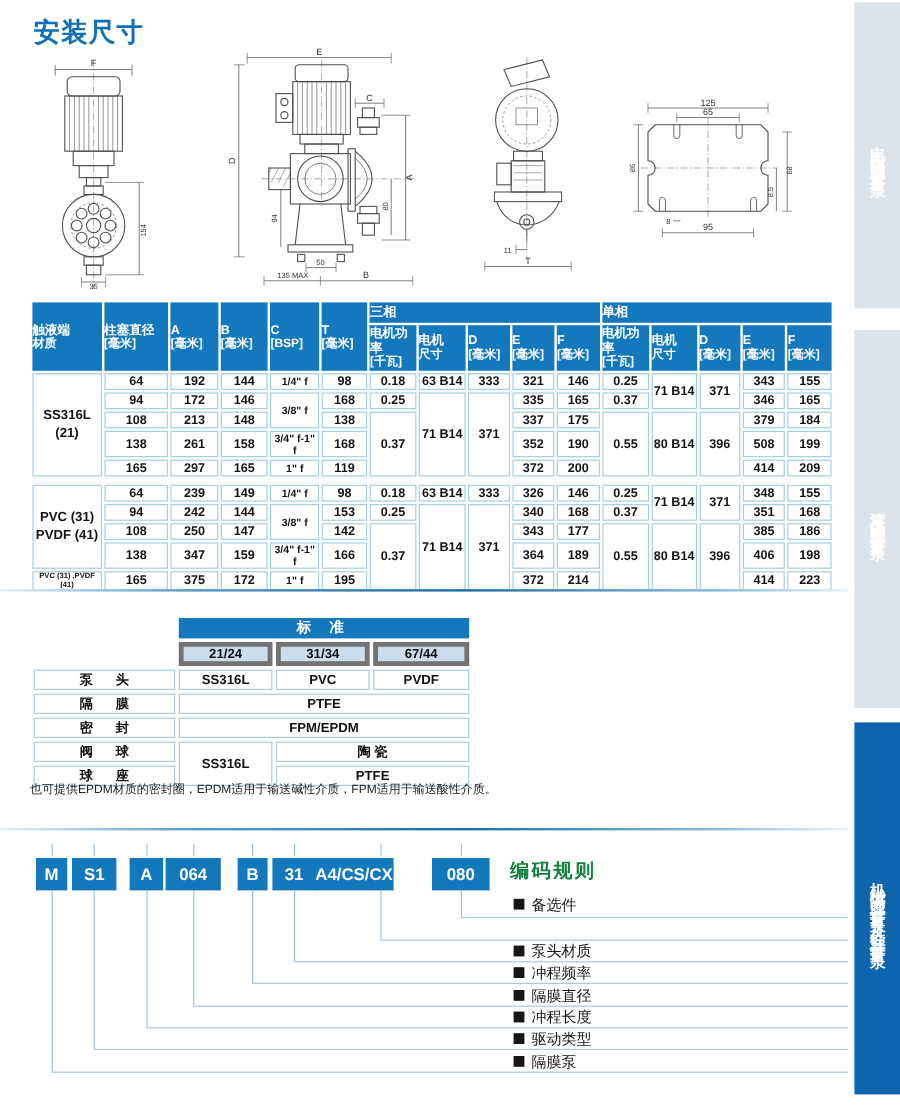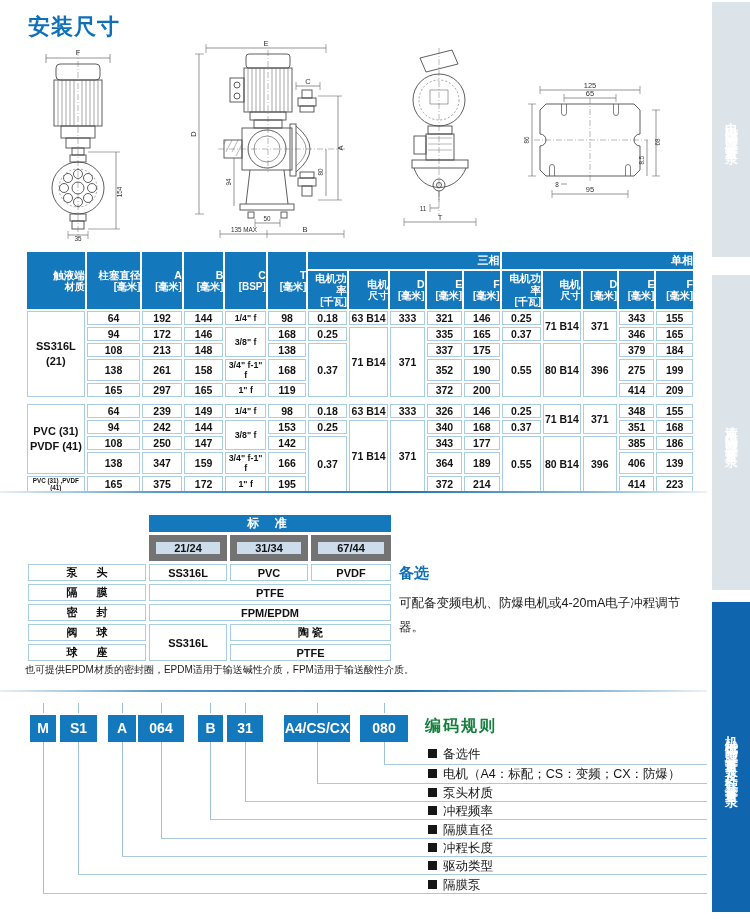--- a/index.html
+++ b/index.html
@@ -11,43 +11,43 @@
 .page-title { position:absolute; left:28px; top:12px; font-size:22px; font-weight:bold; color:#0f70b7; letter-spacing:1px; }
 
 
 .drawings { position:absolute; left:20px; top:38px; width:685px; height:210px; }
 .drawings svg { position:absolute; overflow:visible; }
 .dim { font-size:7.5px; fill:#333; font-family:"Liberation Sans",sans-serif; }
 .dim.small { font-size:6.3px; }
 
 
 .main-table { position:absolute; left:25px; top:250px; width:670px; border-collapse:separate; border-spacing:2px; table-layout:fixed; font-size:10.5px; }
-.main-table th { background:#1478bc; color:#fff; font-weight:bold; text-align:right; vertical-align:middle; padding:1px 0; line-height:1.15; }
+.main-table th { background:#1478bc; color:#fff; font-weight:bold; text-align:left; vertical-align:middle; padding:1px 0; line-height:1.15; }
 .main-table th span { display:block; font-size:10px; }
 .main-table th span.l1 { font-size:10.5px; }
 .main-table tr.grp th.grp-h { height:17px; font-size:11px; }
 .main-table td { background:#fff; border:1px solid #a9cde2; text-align:center; vertical-align:middle; font-weight:bold; color:#131313; height:14px; padding:0; font-size:10.5px; }
 .main-table td.mat { white-space:pre-line; line-height:1.35; font-size:11px; }
 .main-table td.mats { font-size:6.3px; }
 .main-table td.c { font-size:8.8px; }
 .main-table tr.spacer td { border:none; background:transparent; height:3px; }
 
 
 .sep { position:absolute; left:0; width:707px; height:2px; background:linear-gradient(90deg,#e7f0f6,#5b9cc8 22%,#1b6fa8 55%,#8fbcd8 85%,#eaf2f8); }
 .sep1 { top:491px; } .sep2 { top:690px; }
 
 
 .std-table { position:absolute; left:25px; top:512px; border-collapse:separate; border-spacing:3px; table-layout:fixed; font-size:11px; }
 .std-table th, .std-table td { text-align:center; vertical-align:middle; height:17px; }
 .std-table .blank { background:transparent; border:none; }
 .std-table th.hdr { background:#1478bc; color:#fff; font-weight:bold; letter-spacing:6px; font-size:12px; }
-.std-table th.sub { background:#ccdcea; color:#111; font-weight:bold; border:7px solid #737373; }
+.std-table th.sub { background:#ccdcea; color:#111; font-weight:bold; border:4px solid #737373; }
 .std-table th.lbl { background:#fff; border:1px solid #a9cde2; font-weight:bold; letter-spacing:8px; padding-left:8px; text-align:center; }
 .std-table td.val { background:#fff; border:1px solid #a9cde2; font-weight:bold; }
-.std-footnote { position:absolute; left:25px; top:651px; font-size:10px; color:#222;margin-top:12px; }
+.std-footnote { position:absolute; left:25px; top:651px; font-size:10px; color:#222; }
 
 
 .optional { position:absolute; left:399px; top:564px; width:295px; }
 .optional h2 { font-size:15px; font-weight:bold; color:#0f70b7; margin-bottom:8px; }
 .optional p { font-size:12.5px; line-height:1.95; color:#1a1a1a; }
 
 
 .coding { position:absolute; left:0; top:695px; width:707px; height:227px; }
 .code-box { position:absolute; top:20px; height:27px; background:#1478bc; color:#fff; font-weight:bold; font-size:14px; text-align:center; line-height:27px; }
 .code-tick { position:absolute; top:8px; width:1px; height:10px; background:#9cc2da; }
@@ -380,21 +380,21 @@
             <td>184</td>
       </tr>
       <tr>
         <td>138</td>
             <td>261</td>
             <td>158</td>
         <td class="c">3/4" f-1" f</td>
             <td>168</td>
         <td>352</td>
             <td>190</td>
-            <td>275</td>
+            <td>508</td>
             <td>199</td>
       </tr>
       <tr>
         <td>165</td>
             <td>297</td>
             <td>165</td>
         <td class="c">1" f</td>
             <td>119</td>
         <td>372</td>
             <td>200</td>
@@ -454,21 +454,21 @@
       </tr>
       <tr>
         <td>138</td>
             <td>347</td>
             <td>159</td>
         <td class="c">3/4" f-1" f</td>
             <td>166</td>
         <td>364</td>
             <td>189</td>
             <td>406</td>
-            <td>139</td>
+            <td>198</td>
       </tr>
       <tr>
         <td class="mats">PVC (31) ,PVDF (41)</td>
         <td>165</td>
             <td>375</td>
             <td>172</td>
         <td class="c">1" f</td>
             <td>195</td>
         <td>372</td>
             <td>214</td>
@@ -518,44 +518,40 @@
       <td class="val" colspan="2">陶 瓷</td>
     </tr>
     <tr>
       <th class="lbl">球 座</th>
       <td class="val" colspan="2">PTFE</td>
     </tr>
   </tbody>
       </table>
   <div class="std-footnote">也可提供EPDM材质的密封圈，EPDM适用于输送碱性介质，FPM适用于输送酸性介质。</div>
 
-  <div class="optional">
-    <h2>备选</h2>
-    <p>可配备变频电机、防爆电机或4-20mA电子冲程调节器。</p>
-  </div>
 
   <div class="sep sep2"></div>
 
   <div class="coding">
     <div class="code-tick" style="left:43px"></div>
     <div class="code-tick" style="left:78px"></div>
     <div class="code-tick" style="left:122px"></div>
     <div class="code-tick" style="left:161px"></div>
     <div class="code-tick" style="left:210px"></div>
     <div class="code-tick" style="left:245px"></div>
     <div class="code-tick" style="left:317px"></div>
     <div class="code-tick" style="left:384px"></div>
 
     <div class="code-box" style="left:30px;width:26px">M</div>
     <div class="code-box" style="left:60px;width:37px">S1</div>
     <div class="code-box" style="left:108px;width:28px">A</div>
     <div class="code-box" style="left:138px;width:46px">064</div>
     <div class="code-box" style="left:198px;width:25px">B</div>
     <div class="code-box" style="left:227px;width:36px">31</div>
-    <div class="code-box" style="left:284px;width:66px">A4/CS/CX</div>
+    <div class="code-box" style="left:262px;width:66px">A4/CS/CX</div>
     <div class="code-box" style="left:360px;width:48px">080</div>
 
     <div class="coding-title">编码规则</div>
 
     <div class="code-conn" style="left:384px;top:47px;height:22px"></div>
     <div class="code-conn" style="left:317px;top:47px;height:41px"></div>
     <div class="code-conn" style="left:245px;top:47px;height:59px"></div>
     <div class="code-conn" style="left:210px;top:47px;height:77px"></div>
     <div class="code-conn" style="left:161px;top:47px;height:96px"></div>
     <div class="code-conn" style="left:122px;top:47px;height:114px"></div>
@@ -565,21 +561,20 @@
     <div class="code-rule" style="left:384px;top:69px;width:323px"></div>
     <div class="code-rule" style="left:317px;top:88px;width:390px"></div>
     <div class="code-rule" style="left:245px;top:106px;width:462px"></div>
     <div class="code-rule" style="left:210px;top:124px;width:497px"></div>
     <div class="code-rule" style="left:161px;top:143px;width:546px"></div>
     <div class="code-rule" style="left:122px;top:161px;width:585px"></div>
     <div class="code-rule" style="left:78px;top:179px;width:629px"></div>
     <div class="code-rule" style="left:43px;top:198px;width:664px"></div>
 
     <div class="code-item" style="top:51px"><span class="sq"></span><span>备选件</span></div>
-    <div class="code-item" style="top:71px"><span class="sq"></span><span>电机（A4：标配；CS：变频；CX：防爆）</span></div>
     <div class="code-item" style="top:90px"><span class="sq"></span><span>泵头材质</span></div>
     <div class="code-item" style="top:108px"><span class="sq"></span><span>冲程频率</span></div>
     <div class="code-item" style="top:127px"><span class="sq"></span><span>隔膜直径</span></div>
     <div class="code-item" style="top:145px"><span class="sq"></span><span>冲程长度</span></div>
     <div class="code-item" style="top:163px"><span class="sq"></span><span>驱动类型</span></div>
     <div class="code-item" style="top:182px"><span class="sq"></span><span>隔膜泵</span></div>
   </div>
 
 </div>
 

